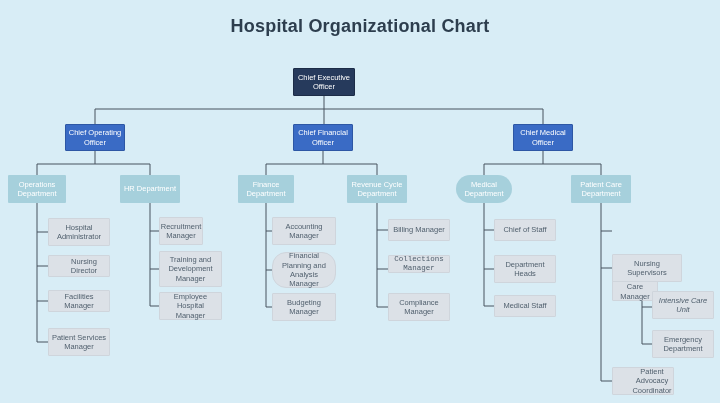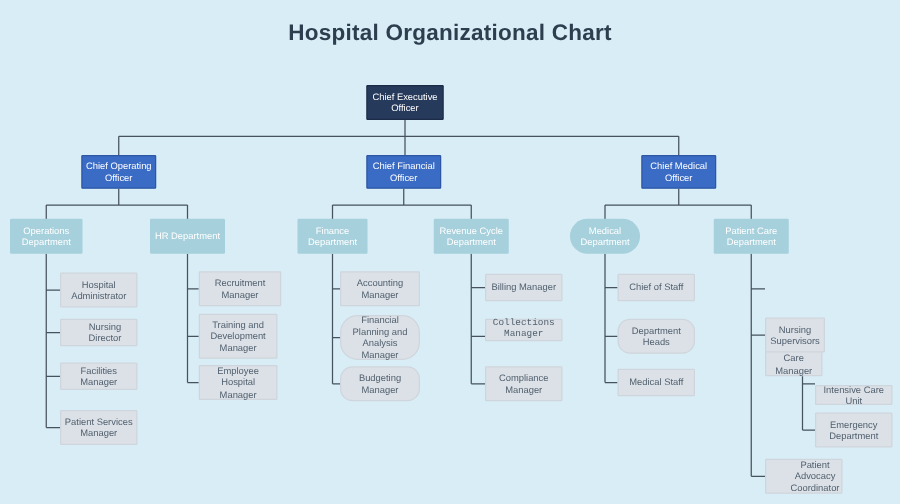--- a/index.html
+++ b/index.html
@@ -64,35 +64,35 @@
   <div class="node lvl3" style="left:238px;top:175px;width:56px;height:28px;">Finance Department</div>
   <div class="node lvl3" style="left:347px;top:175px;width:60px;height:28px;">Revenue Cycle Department</div>
   <div class="node lvl3" style="left:456px;top:175px;width:56px;height:28px;border-radius:14px;">Medical Department</div>
   <div class="node lvl3" style="left:571px;top:175px;width:60px;height:28px;">Patient Care Department</div>
 
   <div class="node leaf" style="left:48px;top:218px;width:62px;height:28px;">Hospital Administrator</div>
   <div class="node leaf" style="left:48px;top:255px;width:62px;height:22px;padding-left:12px;">Nursing Director</div>
   <div class="node leaf" style="left:48px;top:290px;width:62px;height:22px;">Facilities Manager</div>
   <div class="node leaf" style="left:48px;top:328px;width:62px;height:28px;">Patient Services Manager</div>
 
-  <div class="node leaf" style="left:159px;top:217px;width:66px;height:28px;">Recruitment Manager</div>
+  <div class="node leaf" style="left:159px;top:217px;width:44px;height:28px;">Recruitment Manager</div>
   <div class="node leaf" style="left:159px;top:251px;width:63px;height:36px;">Training and Development Manager</div>
   <div class="node leaf" style="left:159px;top:292px;width:63px;height:28px;">Employee Hospital Manager</div>
 
   <div class="node leaf" style="left:272px;top:217px;width:64px;height:28px;">Accounting Manager</div>
   <div class="node leaf" style="left:272px;top:252px;width:64px;height:36px;border-radius:14px;">Financial Planning and Analysis Manager</div>
-  <div class="node leaf" style="left:272px;top:293px;width:64px;height:28px;border-radius:10px;">Budgeting Manager</div>
+  <div class="node leaf" style="left:272px;top:293px;width:64px;height:28px;">Budgeting Manager</div>
 
   <div class="node leaf" style="left:388px;top:219px;width:62px;height:22px;">Billing Manager</div>
   <div class="node leaf" style="left:388px;top:255px;width:62px;height:18px;font-family:Liberation Mono, monospace;">Collections Manager</div>
   <div class="node leaf" style="left:388px;top:293px;width:62px;height:28px;">Compliance Manager</div>
 
   <div class="node leaf" style="left:494px;top:219px;width:62px;height:22px;">Chief of Staff</div>
-  <div class="node leaf" style="left:494px;top:255px;width:62px;height:28px;border-radius:10px;">Department Heads</div>
+  <div class="node leaf" style="left:494px;top:255px;width:62px;height:28px;">Department Heads</div>
   <div class="node leaf" style="left:494px;top:295px;width:62px;height:22px;">Medical Staff</div>
 
   <div class="node leaf" style="left:612px;top:233px;width:46px;height:28px;margin-top:40px;">Patient Care Manager</div>
-  <div class="node leaf" style="left:612px;top:254px;width:48px;height:28px;">Nursing Supervisors</div>
-  <div class="node leaf" style="left:652px;top:308px;width:62px;height:16px;">Intensive Care Unit</div>
+  <div class="node leaf" style="left:612px;top:254px;width:70px;height:28px;">Nursing Supervisors</div>
+  <div class="node leaf" style="left:652px;top:291px;width:62px;height:28px;font-style:italic;">Intensive Care Unit</div>
   <div class="node leaf" style="left:652px;top:330px;width:62px;height:28px;">Emergency Department</div>
   <div class="node leaf" style="left:612px;top:367px;width:62px;height:28px;padding-left:20px;">Patient Advocacy Coordinator</div>
 
 </div>
 
 </body></html>

